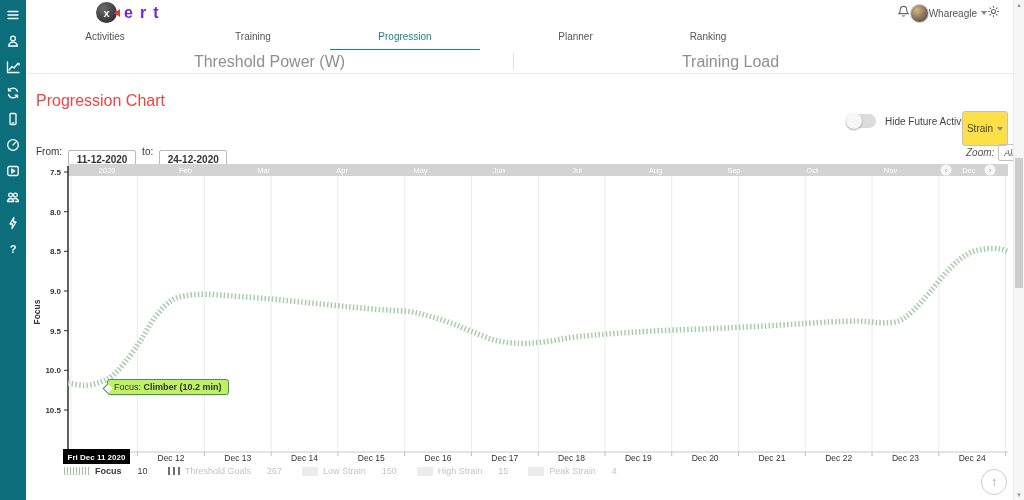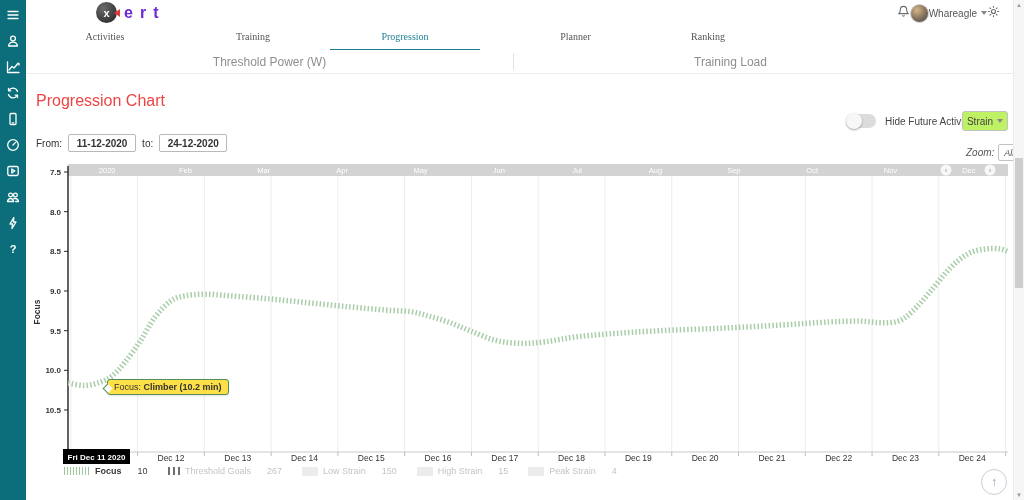--- a/index.html
+++ b/index.html
@@ -21,47 +21,47 @@
   .logo-text{margin-left:7px;color:#6d28d9;font-size:16px;letter-spacing:7px;font-weight:700;}
   .top-right{position:absolute;right:14px;top:0;height:26px;display:flex;align-items:center;}
   .bell svg{width:13px;height:13px;stroke:#6b6b6b;fill:none;stroke-width:1.2;}
   .avatar{width:17px;height:17px;border-radius:50%;border:1px solid #ccc;
           background:radial-gradient(circle at 35% 30%,#d8b58a,#7a6a55 60%,#41505e);}
   .username{font-size:10px;color:#555;cursor:pointer;display:flex;align-items:center;gap:4px;}
   .caret{width:0;height:0;border-left:3.5px solid transparent;border-right:3.5px solid transparent;border-top:4px solid #888;display:inline-block;}
   .gear svg{width:13px;height:13px;stroke:#6b6b6b;fill:none;stroke-width:1.2;}
   
   .tabbar{position:absolute;left:26px;top:26px;width:988px;height:24px;border-bottom:1px solid #e3e3e3;background:#fff;}
-  .tab{position:absolute;top:5px;transform:translateX(-50%);font-size:10px;color:#555;cursor:pointer;white-space:nowrap;font-family:Liberation Serif, serif;}
+  .tab{position:absolute;top:5px;transform:translateX(-50%);font-size:10px;color:#555;cursor:pointer;white-space:nowrap;}
   .tab.active{color:#1d7f93;}
   .tab-underline{position:absolute;height:2px;background:#1d7f93;bottom:-1px;}
   .goals-btn{position:absolute;right:12px;top:24px;display:flex;align-items:center;gap:4px;font-size:12px;color:#8a8a8a;cursor:pointer;}
   .goals-btn svg{width:12px;height:12px;stroke:#8a8a8a;fill:none;stroke-width:1.1;}
   
   .subheader{position:absolute;left:26px;top:50px;width:988px;height:23px;display:flex;border-bottom:1px solid #ececec;background:#fff;}
-  .subcell{display:flex;align-items:center;justify-content:center;font-size:12px;color:#8f8f8f;cursor:pointer;}
+  .subcell{display:flex;align-items:center;justify-content:center;font-size:16px;color:#8f8f8f;cursor:pointer;}
   .subcell.c1{width:487px;}
   .subcell.c2{width:433px;}
   .subdiv{width:1px;background:#e2e2e2;margin:3px 0;}
   
   .page-title{position:absolute;left:36px;top:92px;font-size:16px;color:#ef4444;}
   .toggle-row{position:absolute;left:846px;top:114px;display:flex;align-items:center;gap:9px;}
   .toggle{position:relative;width:30px;height:14px;border-radius:8px;background:#dcdcdc;cursor:pointer;}
   .toggle-knob{position:absolute;left:0px;top:-1px;width:16px;height:16px;border-radius:50%;background:#f7f7f7;box-shadow:0 1px 2px rgba(0,0,0,.35);}
   .toggle-label{font-size:10px;color:#444;}
-  .metric-btn{position:absolute;left:962px;top:111px;width:46px;height:20px;border:1px solid #c2c2c2;border-radius:3px;
-              display:flex;align-items:center;justify-content:center;gap:4px;font-size:10px;color:#444;background:#bef264;cursor:pointer;box-sizing:border-box;}
+  .metric-btn{position:absolute;left:962px;top:111px;width:46px;height:35px;border:1px solid #c2c2c2;border-radius:3px;
+              display:flex;align-items:center;justify-content:center;gap:4px;font-size:10px;color:#444;background:#fde047;cursor:pointer;box-sizing:border-box;}
   .range-row{position:absolute;left:36px;top:134px;display:flex;align-items:center;gap:6px;font-size:10px;color:#333;}
   .date-input{width:66px;height:16px;border:1px solid #b9b9b9;border-radius:2px;text-align:center;
-              font-size:10px;font-weight:bold;color:#333;display:flex;align-items:center;justify-content:center;background:#fff;cursor:text;}
+              font-size:10px;font-weight:bold;color:#333;display:flex;align-items:center;justify-content:center;background:#fff;cursor:text;margin-top:16px;}
   .zoom-row{position:absolute;left:966px;top:144px;display:flex;align-items:center;gap:4px;font-size:10px;color:#555;font-style:italic;}
   .zoom-all{min-width:16px;height:15px;padding:0 2px;border:1px solid #c2c2c2;border-radius:2px;display:flex;align-items:center;justify-content:center;font-size:9px;color:#555;cursor:pointer;}
   
   #chart-svg{position:absolute;left:0;top:0;z-index:1;}
-  .tooltip{position:absolute;left:107px;top:379px;z-index:3;background:#fde047;border:1px solid #4f8f55;border-radius:3px;
+  .tooltip{position:absolute;left:107px;top:379px;z-index:3;background:#bef264;border:1px solid #4f8f55;border-radius:3px;
            padding:2px 6px;font-size:9px;color:#333;white-space:nowrap;box-shadow:0 1px 2px rgba(0,0,0,.1);}
   .tooltip:before{content:"";position:absolute;left:-4px;top:5px;width:6px;height:6px;background:#fff;
                   border-left:1px solid #4f8f55;border-bottom:1px solid #4f8f55;transform:rotate(45deg);}
   .tooltip b{font-weight:bold;}
   
   .legend{position:absolute;left:64px;top:466px;display:flex;align-items:center;gap:20px;z-index:2;}
   .legend-item{display:flex;align-items:center;gap:5px;font-size:9px;cursor:pointer;}
   .legend-item .lab{color:#c4c4c4;}
   .legend-item .val{color:#c4c4c4;margin-left:11px;}
   .legend-item.active .lab{color:#3a3a3a;font-weight:bold;}

